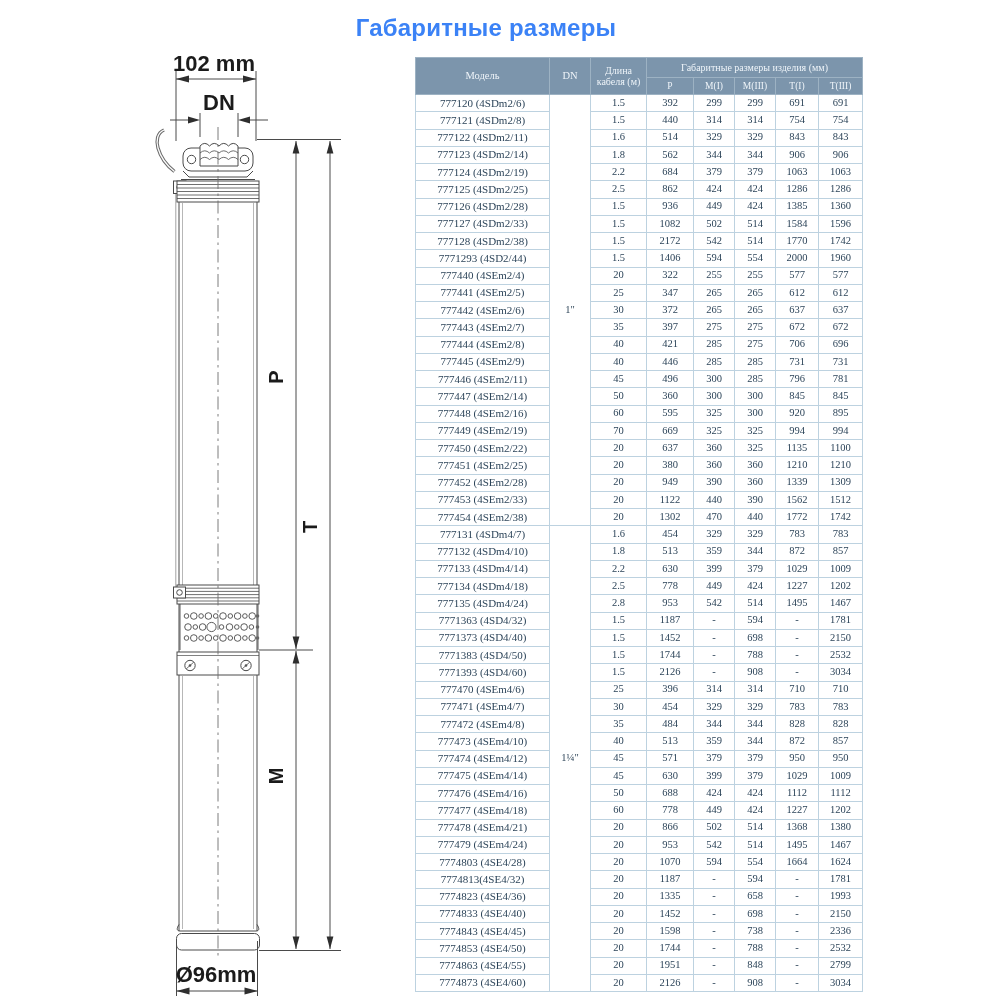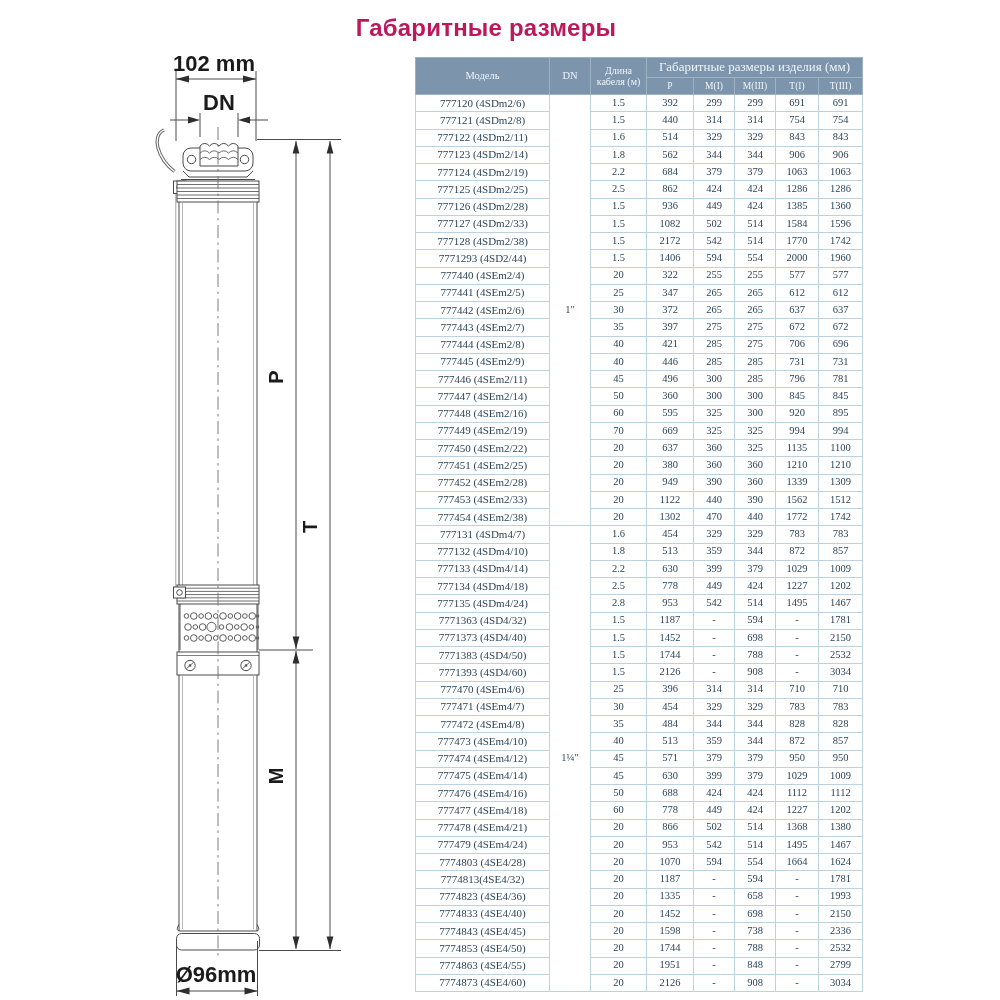--- a/index.html
+++ b/index.html
@@ -2,38 +2,38 @@
 <html><head>
 <meta charset="utf-8">
 <style>
   html,body{margin:0;padding:0;}
   body{
     width:1000px;height:1000px;position:relative;background:#ffffff;
     font-family:"Liberation Sans",sans-serif;overflow:hidden;
   }
   .page-title{
     position:absolute;top:14px;left:0;width:972px;text-align:center;
-    font-size:24px;font-weight:600;color:#be185d;letter-spacing:.2px;
+    font-size:24px;font-weight:600;color:#3b82f6;letter-spacing:.2px;
   }
   #drawing{position:absolute;left:0;top:0;}
 
   
   .spec-table-wrap{position:absolute;left:415px;top:57px;width:447px;}
   table.spec{
     border-collapse:collapse;table-layout:fixed;width:447px;
     border:1px solid #b7cddd;
     font-family:Liberation Serif, serif;
   }
   table.spec thead th{
     background:#7c95ac;color:#eef4f9;font-weight:normal;
     border:1px solid #9db2c3;padding:0;line-height:1.15;
   }
   th.h-model,th.h-dn{font-size:10.5px;}
   th.h-cable{font-size:10px;padding:0 6px;}
-  th.h-group{font-size:13px;height:18px;}
+  th.h-group{font-size:10px;height:18px;}
   tr.subhead th{font-size:9.5px;height:16px;}
   tr.tophead th{height:19px;}
   table.spec tbody td{
     border:1px solid #bdd2e0;background:#ffffff;
     font-size:10.5px;color:#2c4459;text-align:center;
     height:16.25px;padding:0;line-height:1;white-space:nowrap;
   }
   table.spec tbody td.model{font-size:11px;}
   table.spec tbody td.dn-cell{font-size:10.5px;color:#33495c;}
   tr.section-end td{border-bottom-color:#8ba4b9;}

